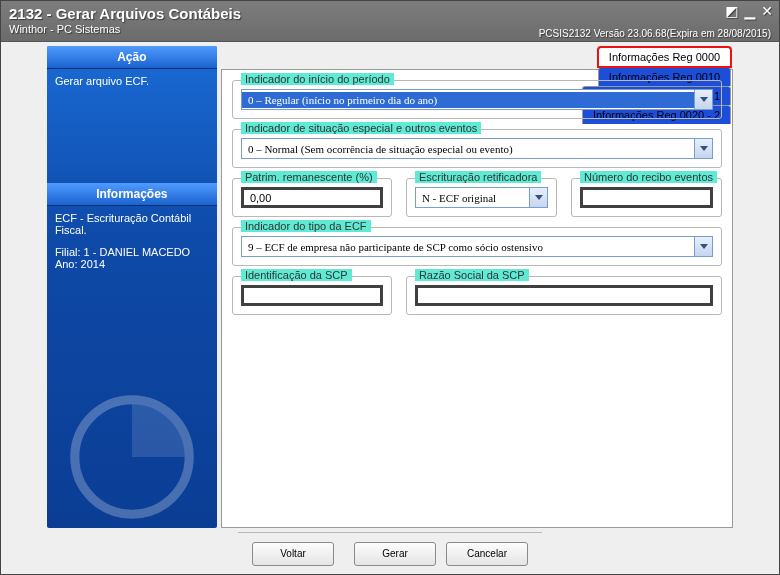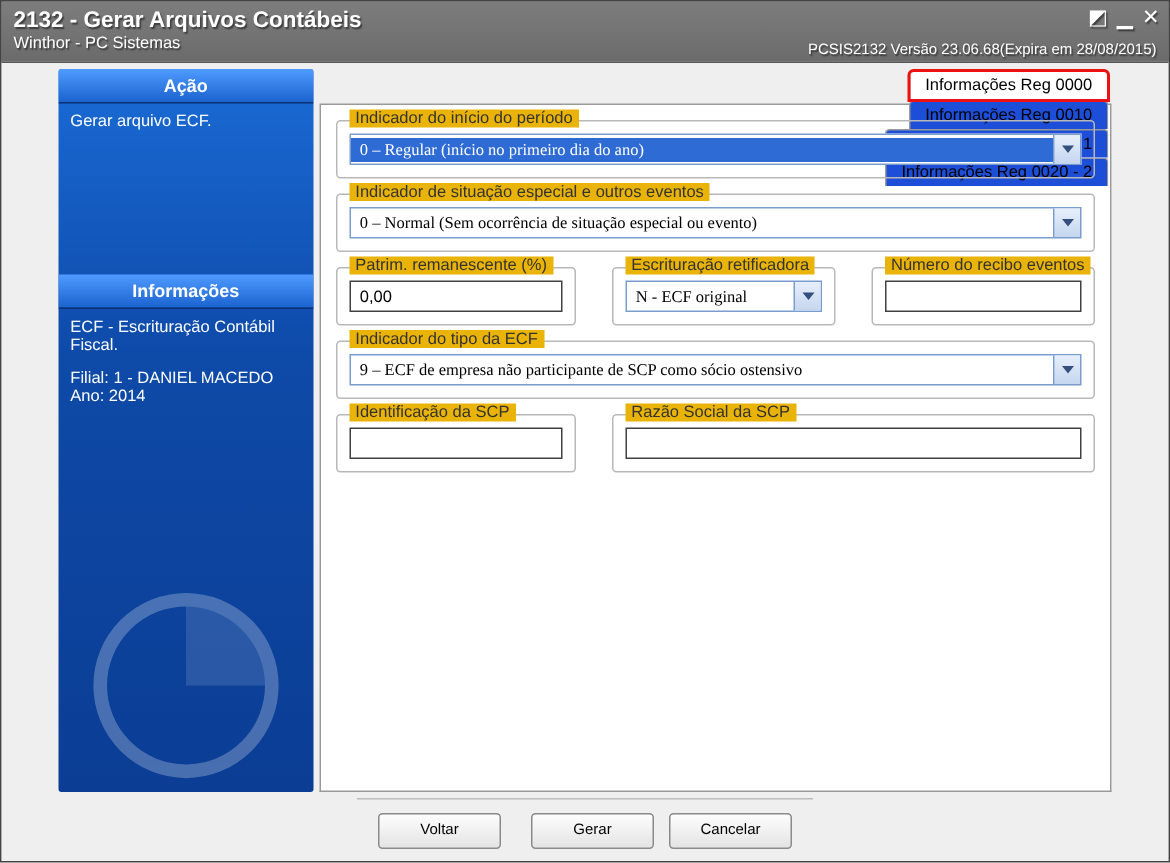--- a/index.html
+++ b/index.html
@@ -111,25 +111,25 @@
     overflow: hidden;
   }
   .gbox {
     border: 1px solid #b8b8b8;
     border-radius: 3px;
     padding: 8px 8px 8px 8px;
     position: relative;
   }
   .gbox > .legend {
     position: absolute; top: -8px; left: 8px;
-    background: #eab308; padding: 0 4px;
+    background: #5eead4; padding: 0 4px;
     font-size: 11px; color: #333;
     white-space: nowrap;
   }
-  .row { display: flex; gap: 24px; }
+  .row { display: flex; gap: 14px; }
   .row .gbox { flex: 1; }
   .combo {
     width: 100%;
     display: flex; align-items: center;
     border: 1px solid #7a9ccf;
     background: #fff;
     height: 21px;
     position: relative;
     font-family: Liberation Serif, serif;
   }
@@ -140,21 +140,21 @@
     width: 18px; height: 100%;
     background: linear-gradient(#e7effb, #c5d6ef);
     border-left: 1px solid #7a9ccf;
     display: flex; align-items: center; justify-content: center;
   }
   .combo.sel .val {
     background: #2e6bd4; color: #fff;
   }
   .textin {
     width: 100%; height: 21px;
-    border: 1px solid #404040;
+    border: 3px solid #404040;
     padding: 2px 6px;
     font-size: 11px; background: #fff;
   }
   .footer {
     height: 42px;
     display: flex; align-items: center;
     padding: 0 14px;
     border-top: 1px solid #bbb;
     background: #efefef;
     gap: 10px;

